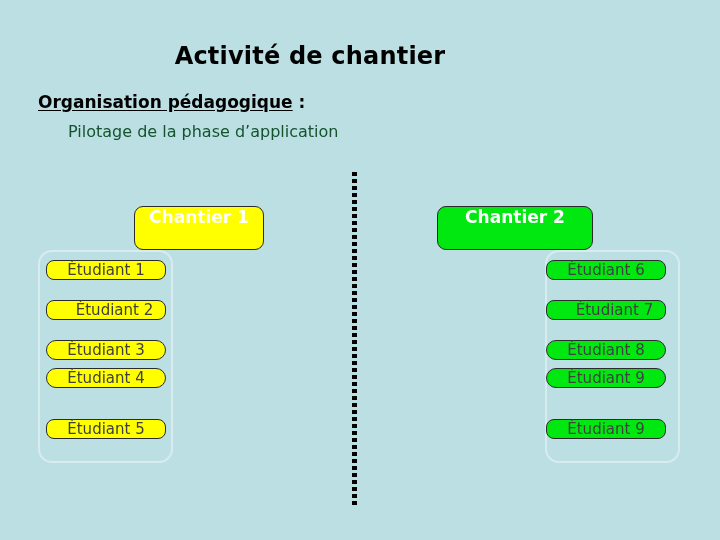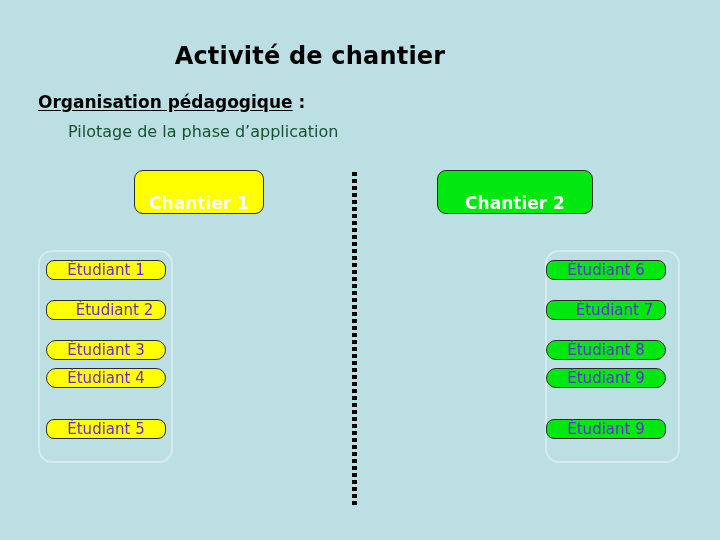--- a/index.html
+++ b/index.html
@@ -83,26 +83,27 @@
     background-repeat: repeat-y;
   }
 
   
   .chantier-box {
     position: absolute;
     height: 44px;
     border-radius: 9px;
     border: 1px solid #2b2b2b;
     display: flex;
-    align-items: flex-end;
+    align-items: flex-start;
     justify-content: center;
     font-size: 17px;
     font-weight: bold;
     color: #ffffff;
     box-sizing: border-box;
+    margin-top: 36px;
   }
   #chantier-1 {
     left: 134px;
     top: 170px;
     width: 130px;
     background: #ffff00;
   }
   #chantier-2 {
     left: 437px;
     top: 170px;
@@ -134,21 +135,21 @@
   .student-box {
     position: absolute;
     width: 120px;
     height: 20px;
     border-radius: 8px;
     border: 1px solid #2b2b2b;
     display: flex;
     align-items: center;
     justify-content: center;
     font-size: 15px;
-    color: #6d28d9;
+    color: #404040;
     box-sizing: border-box;
     white-space: nowrap;
   }
   .student-box.yellow { background: #ffff00; }
   .student-box.green  { background: #00e810; }
 
   .col-left  .student-box { left: 46px; }
   .col-right .student-box { left: 546px; }
 
   .row-0 { top: 260px; }

